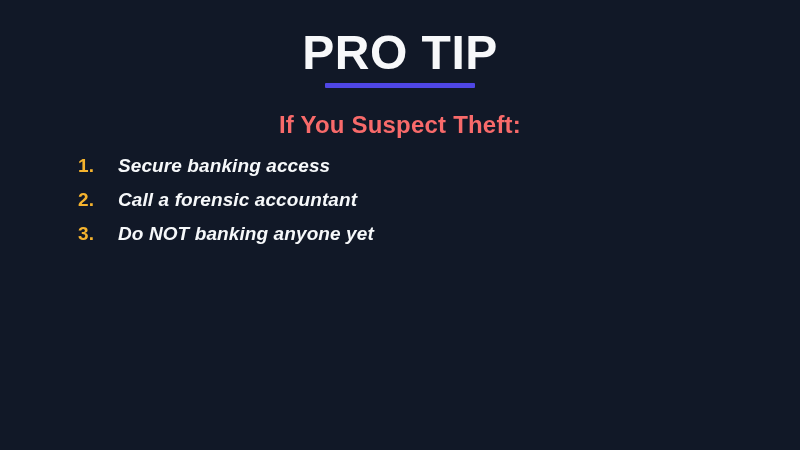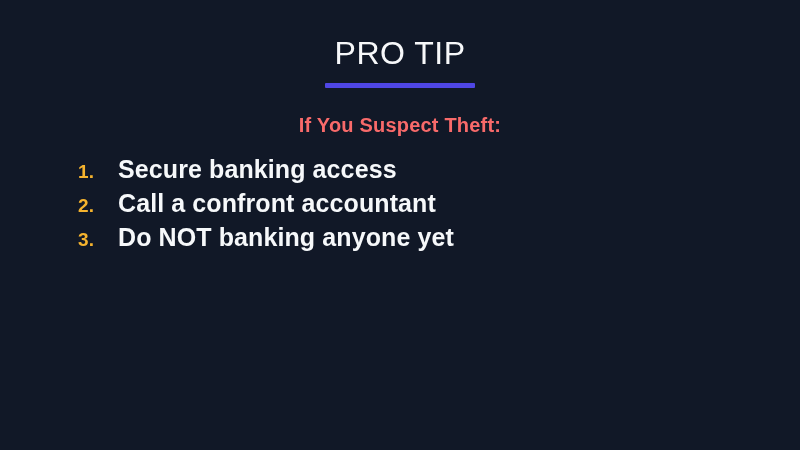--- a/index.html
+++ b/index.html
@@ -27,43 +27,43 @@
   #title-block {
     position: absolute;
     left: 0;
     top: 30px;
     width: 800px;
     text-align: center;
   }
 
   #page-title {
     display: inline-block;
-    font-size: 32px;
+    font-size: 48px;
     line-height: 46px;
-    font-weight: normal;
+    font-weight: bold;
     color: #F7F8FA;
     letter-spacing: 0.5px;
   }
 
   #title-underline {
     width: 150px;
     height: 5px;
     background: #4F46E5;
     margin: 7px auto 0 auto;
     border-radius: 1px;
   }
 
   
   #subtitle {
     position: absolute;
     left: 0;
     top: 110px;
     width: 800px;
     text-align: center;
-    font-size: 20px;
+    font-size: 24px;
     line-height: 30px;
     font-weight: bold;
     color: #F86A6A;
     letter-spacing: 0.2px;
   }
 
   
   #tip-list {
     position: absolute;
     left: 78px;
@@ -81,25 +81,26 @@
   .tip-number {
     width: 40px;
     flex: 0 0 40px;
     font-size: 19px;
     font-weight: bold;
     color: #F5B32E;
     letter-spacing: 0.3px;
   }
 
   .tip-text {
-    font-size: 25px;
+    font-size: 19px;
     font-weight: bold;
     color: #F6F8FA;
     letter-spacing: 0.1px;
     white-space: nowrap;
+    font-style: italic;
   }
 </style>
 </head>
 <body>
 
 <div id="slide">
 
   <div id="title-block">
     <div id="page-title">PRO TIP</div>
     <div id="title-underline"></div>
@@ -109,21 +110,21 @@
 
   <ol id="tip-list">
 
     <li class="tip-item">
       <span class="tip-number">1.</span>
       <span class="tip-text">Secure banking access</span>
     </li>
 
     <li class="tip-item">
       <span class="tip-number">2.</span>
-      <span class="tip-text">Call a confront accountant</span>
+      <span class="tip-text">Call a forensic accountant</span>
     </li>
 
     <li class="tip-item">
       <span class="tip-number">3.</span>
       <span class="tip-text">Do NOT banking anyone yet</span>
     </li>
 
   </ol>
 
 </div>

